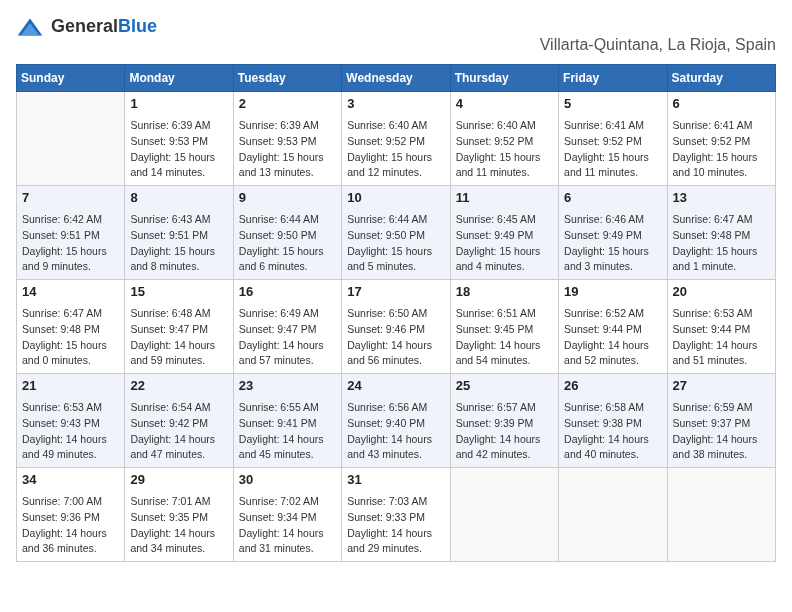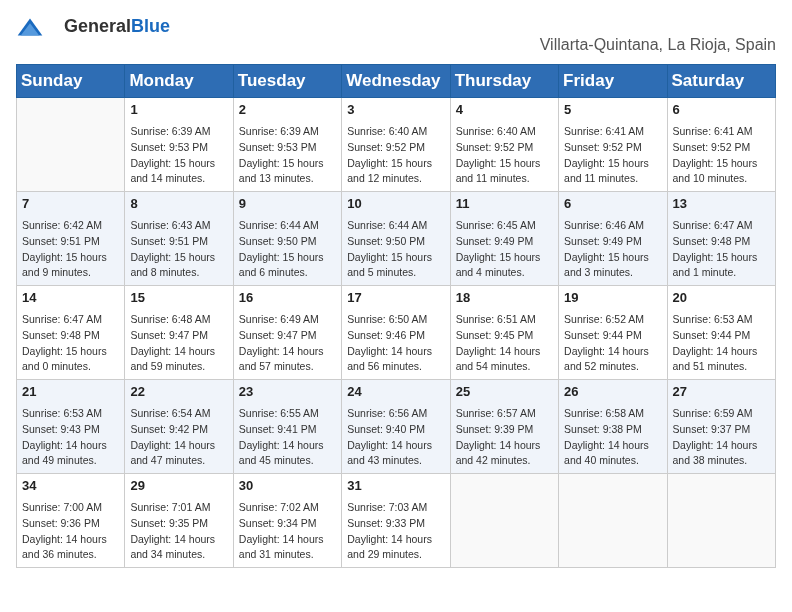--- a/index.html
+++ b/index.html
@@ -12,21 +12,21 @@
     }
     .header-area {
       display: flex;
       justify-content: space-between;
       align-items: flex-start;
       margin-bottom: 10px;
     }
     .logo {
       display: flex;
       align-items: center;
-      gap: 20px;
+      gap: 7px;
     }
     .logo-text-general {
       font-size: 18px;
       font-weight: bold;
       color: #333;
     }
     .logo-text-blue {
       font-size: 18px;
       font-weight: bold;
       color: #1a6abf;
@@ -49,21 +49,21 @@
       margin-top: 20px;
     }
     .calendar {
       width: 100%;
       border-collapse: collapse;
       border: 1px solid #ccc;
     }
     .calendar th {
       background-color: #2e6db4;
       color: #fff;
-      font-size: 17px;
+      font-size: 12px;
       font-weight: bold;
       padding: 6px 4px;
       text-align: left;
       border: 1px solid #2060a0;
     }
     .calendar td {
       vertical-align: top;
       border: 1px solid #ccc;
       padding: 4px 5px;
       font-size: 10.5px;

